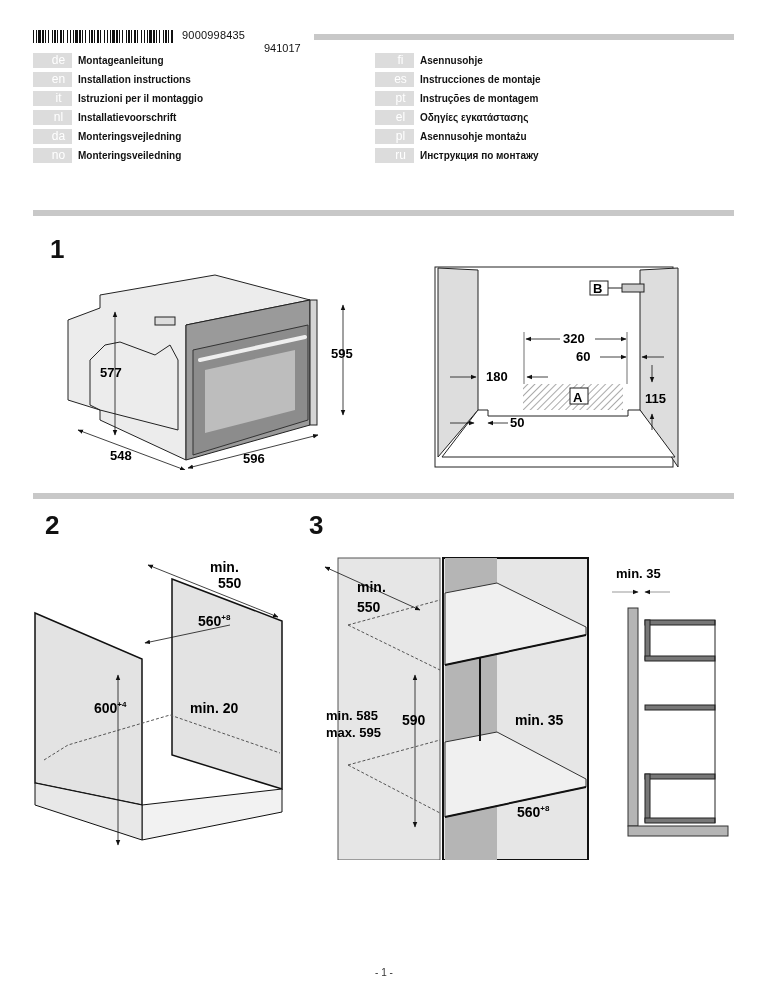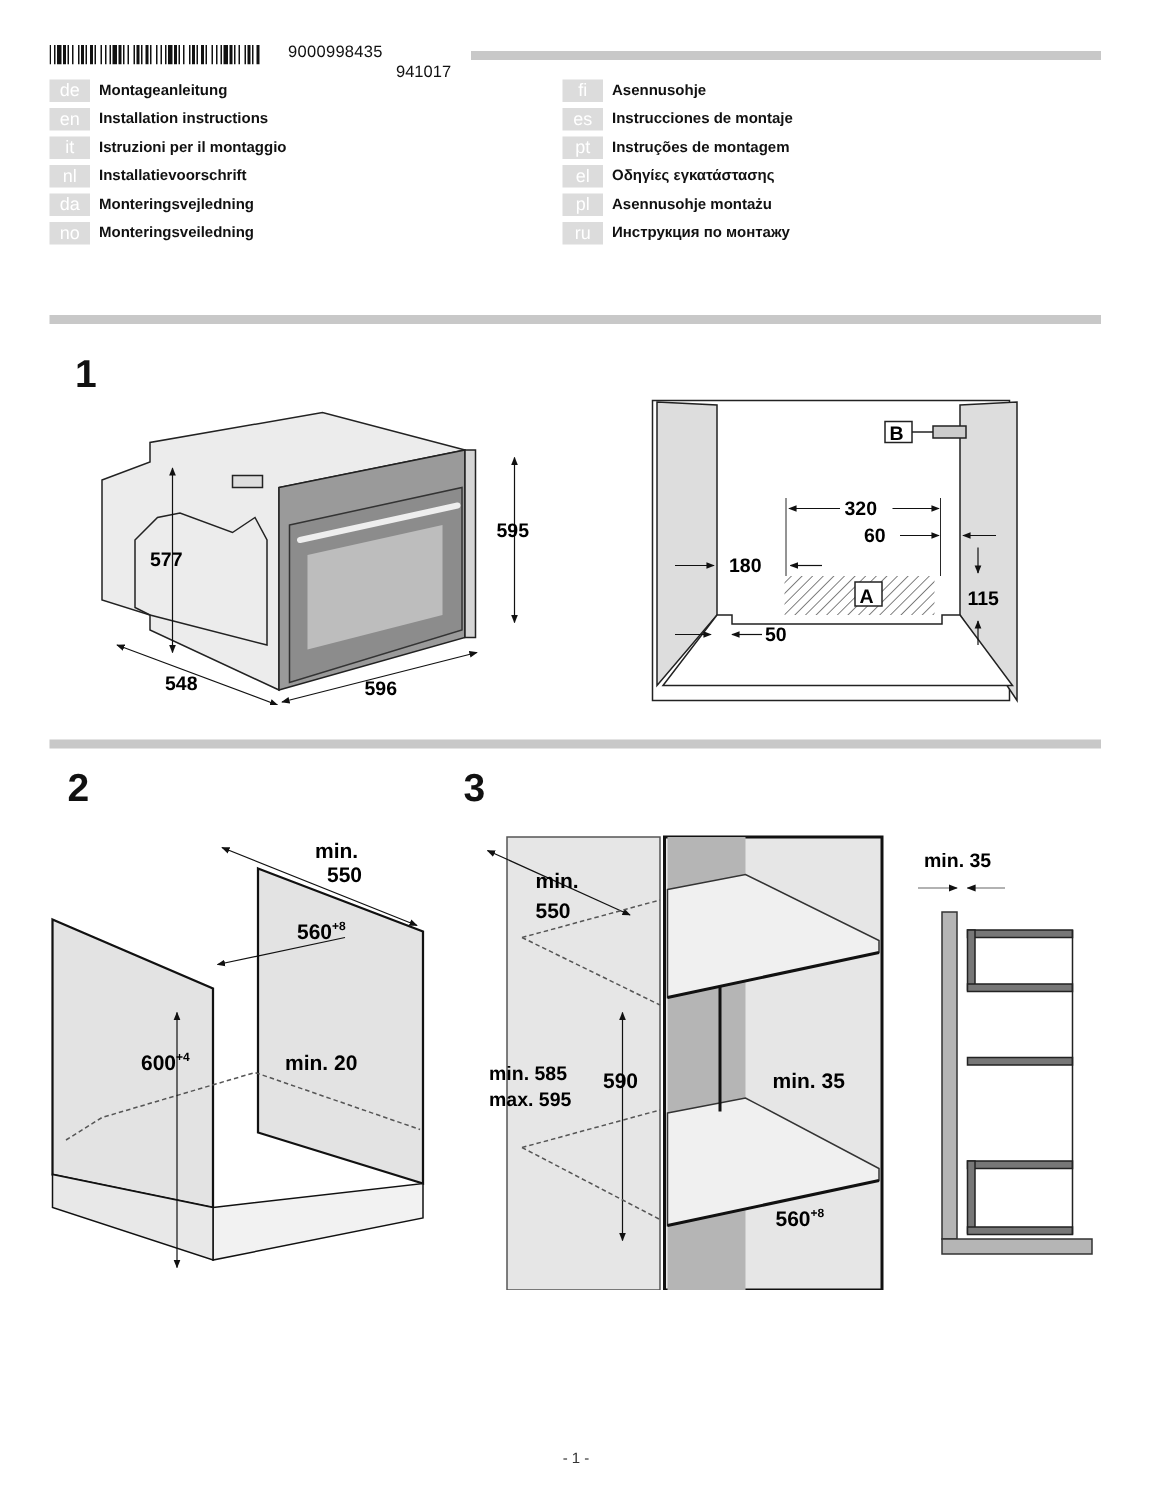--- a/index.html
+++ b/index.html
@@ -1,26 +1,26 @@
 <!DOCTYPE html>
 <html><head>
 <meta charset="utf-8">
 <style>
   html, body { margin:0; padding:0; background:#fff; }
   body { width:768px; height:994px; position:relative; overflow:hidden;
          font-family:"Liberation Sans", sans-serif; color:#111; }
   .abs { position:absolute; }
   .barcode { left:33px; top:30px; width:142px; height:13px; }
-  .docnum { left:192px; top:29px; font-size:11px; letter-spacing:0.2px; }
+  .docnum { left:182px; top:29px; font-size:11px; letter-spacing:0.2px; }
   .docrev { left:264px; top:42px; font-size:11px; }
   .topbar { left:314px; top:34px; width:420px; height:6px; background:#c8c8c8; }
   .langcol { position:absolute; top:51px; }
   .lang-row { height:19px; display:flex; align-items:center; }
   .lang-code { width:27px; height:15px; background:#dcdcdc; color:#fff; font-size:12px;
-               text-align:center; line-height:15px; margin-right:6px; }
+               text-align:center; line-height:15px; margin-right:6px;padding-left:12px; }
   .lang-title { font-weight:bold; font-size:10px; white-space:nowrap; }
   .divider { left:33px; width:701px; height:6px; background:#c8c8c8; }
   .stepnum { font-weight:bold; font-size:26px; }
   svg text { font-family:"Liberation Sans", sans-serif; font-weight:bold; }
   .pagenum { left:0; width:768px; top:967px; text-align:center; font-size:10px; color:#333; }
 </style>
 </head>
 <body>
 
 <svg class="abs barcode" viewBox="0 0 142 13" preserveAspectRatio="none">

